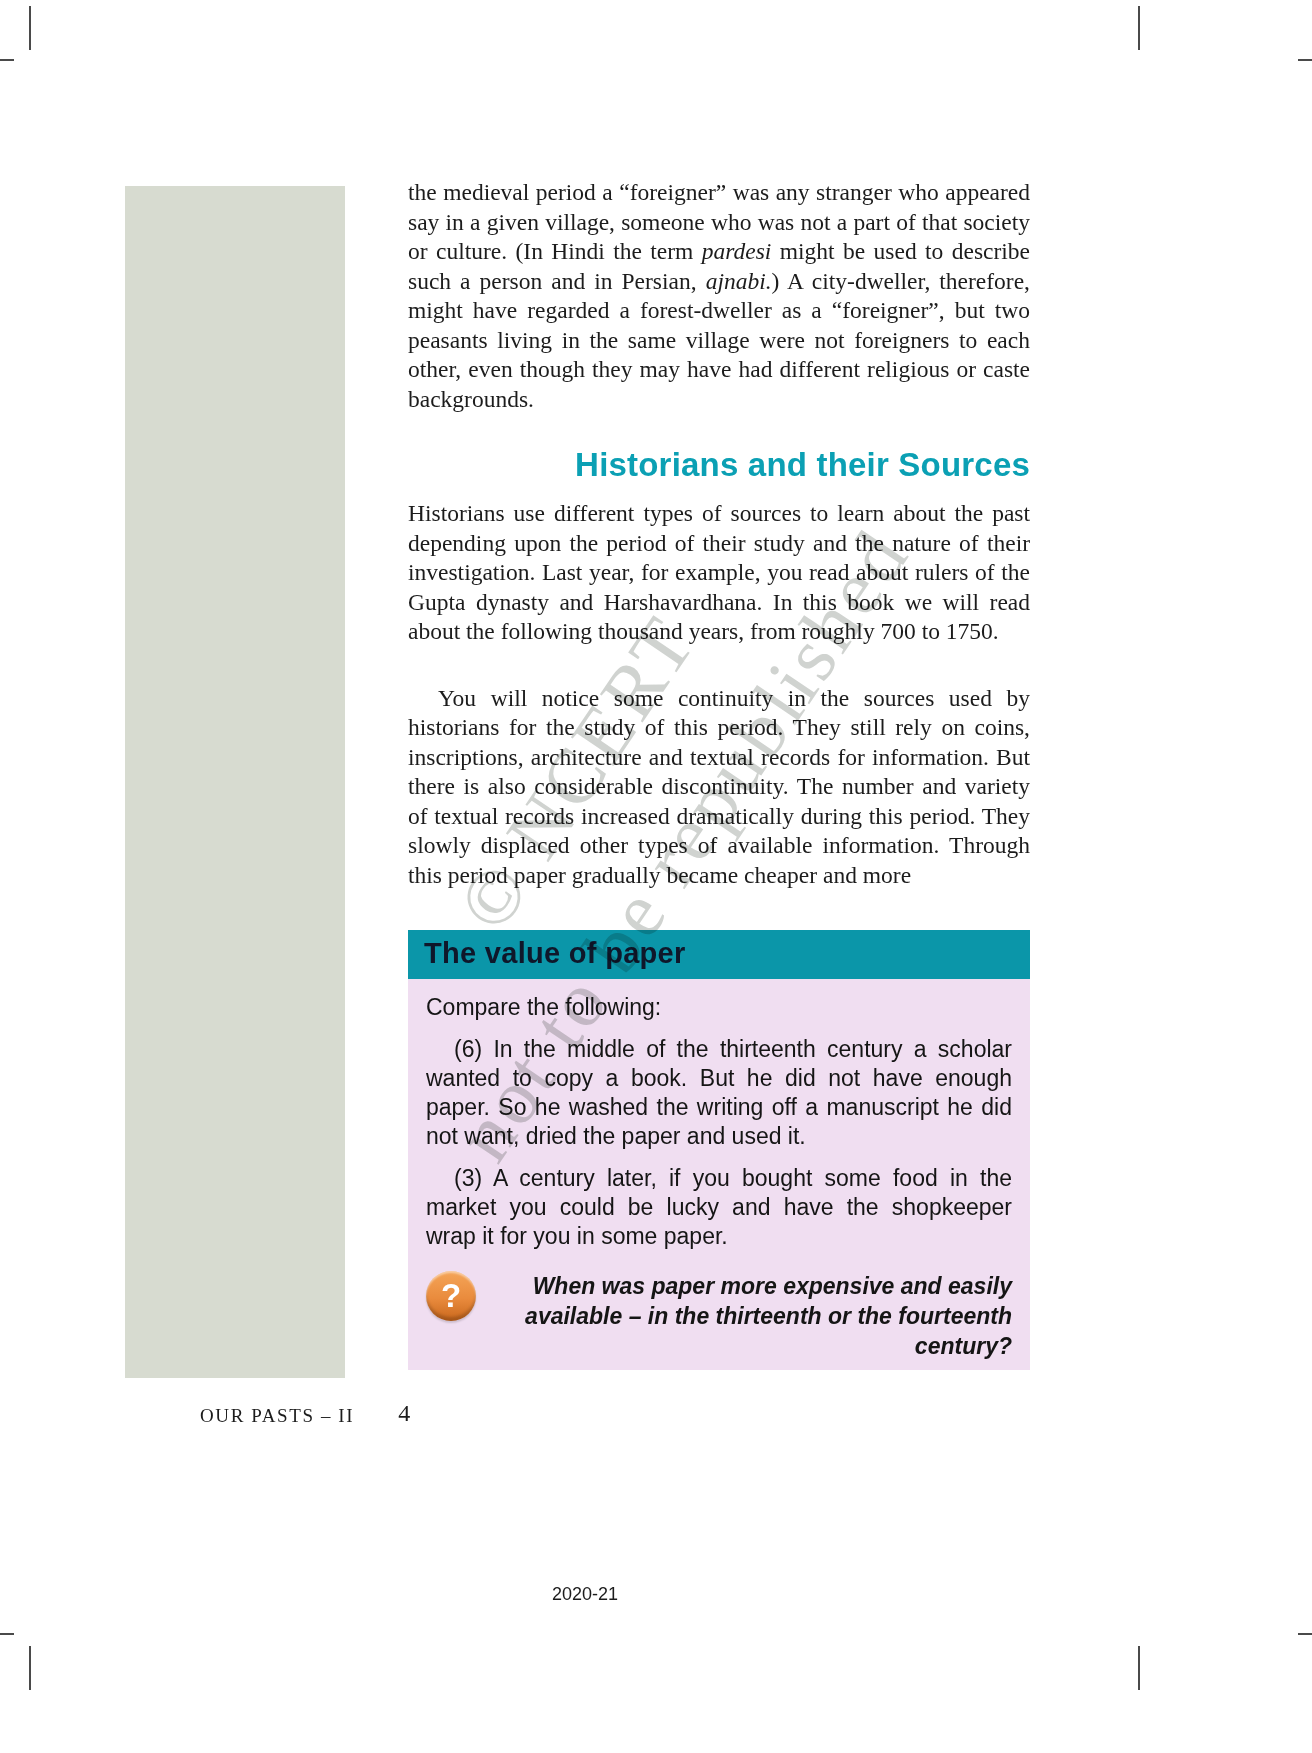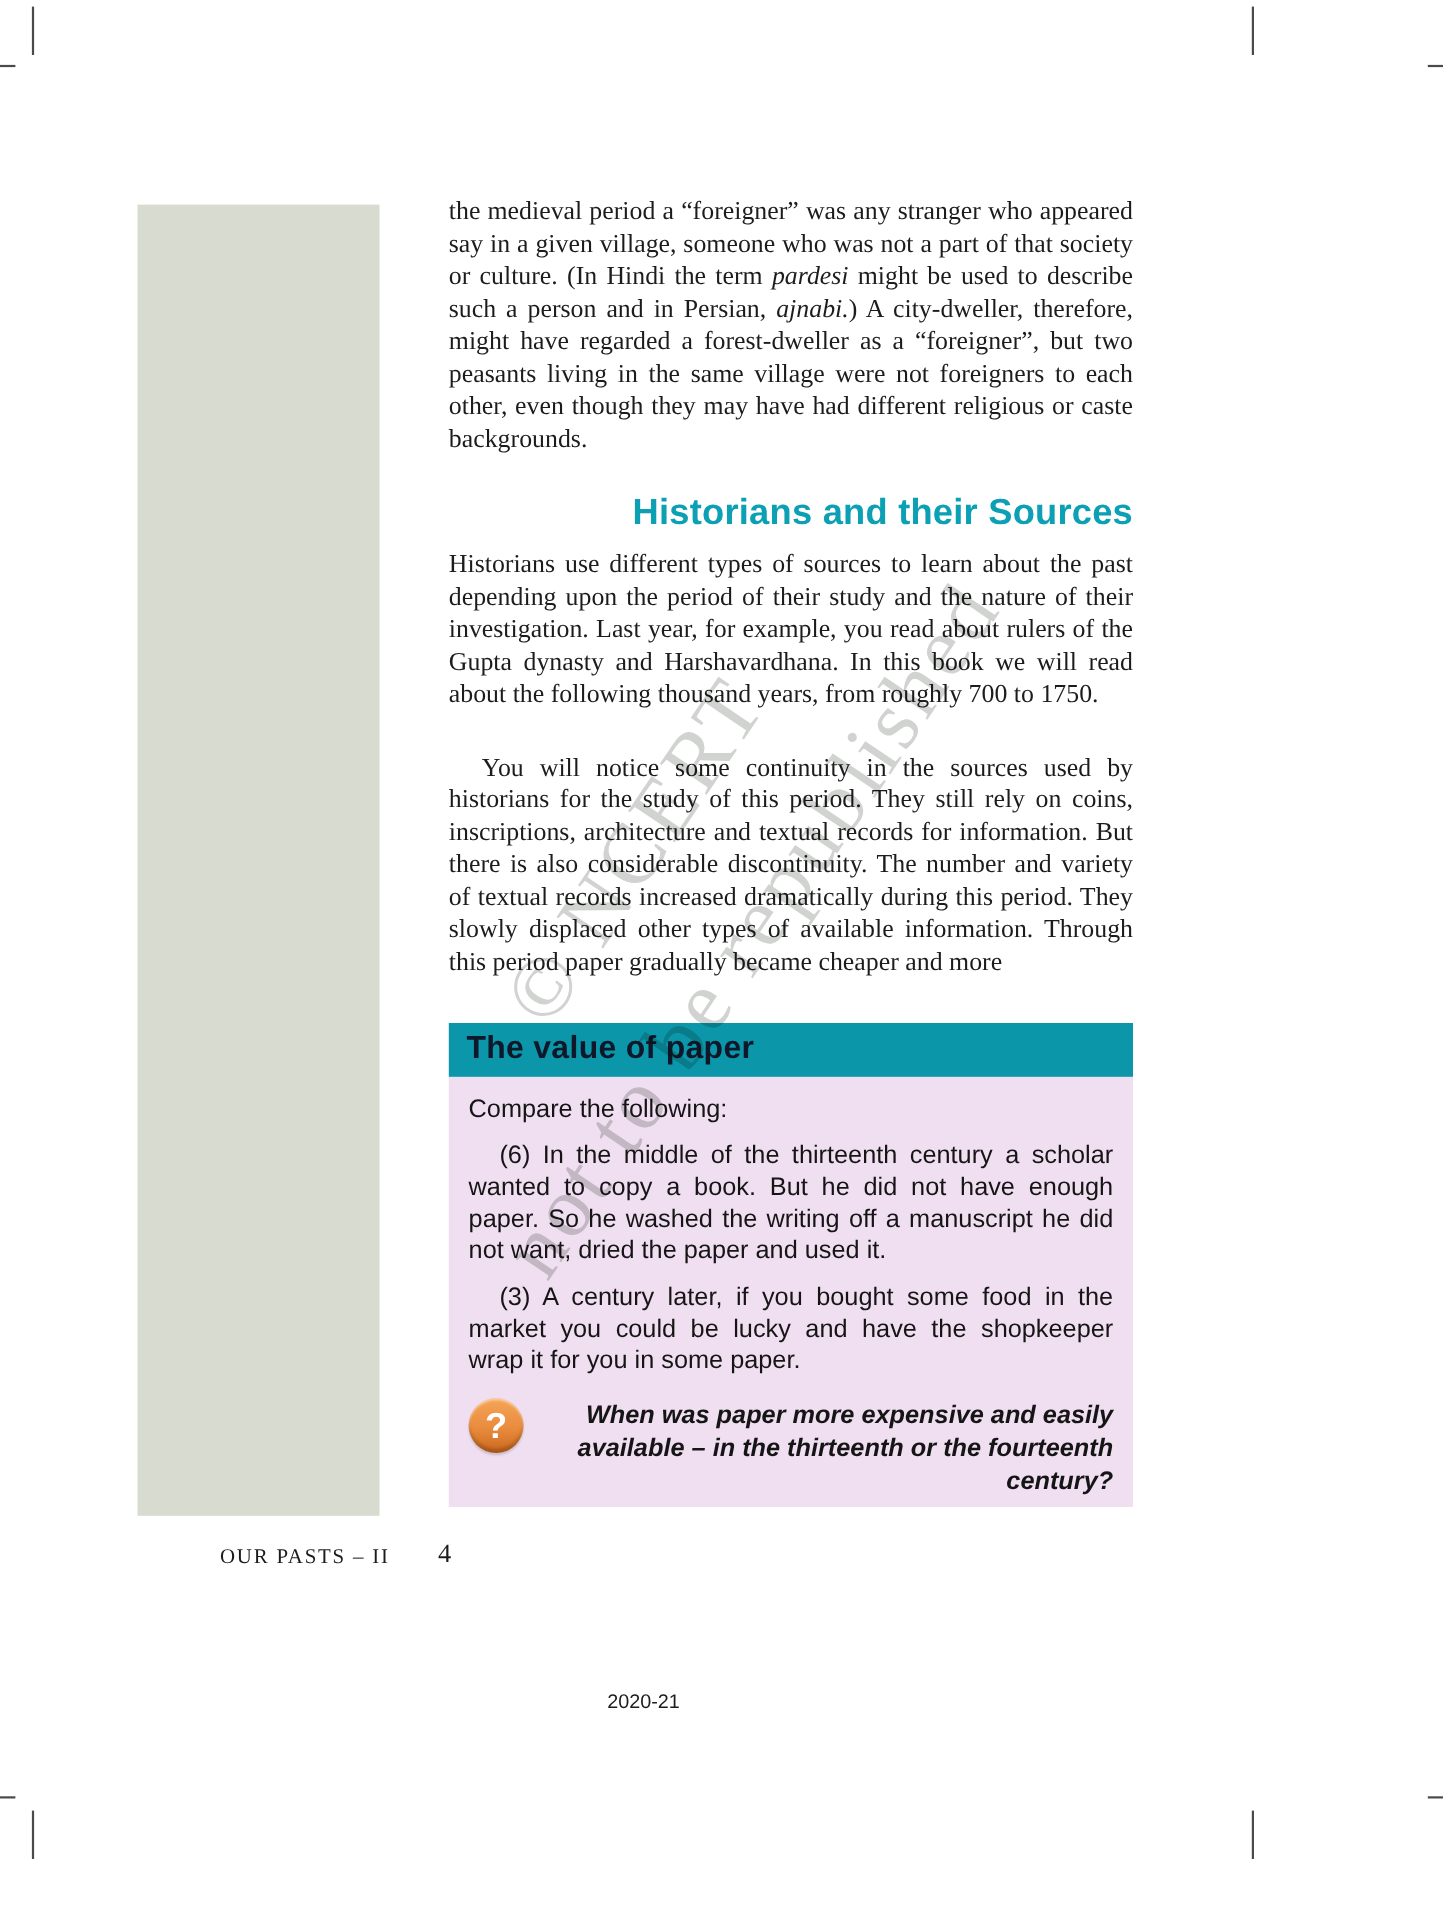--- a/index.html
+++ b/index.html
@@ -85,21 +85,21 @@
     letter-spacing:4px; z-index:5;
   }
   .watermark .wm-line1 { font-size:78px; }
   .watermark .wm-line2 { font-size:78px; margin-top:38px; white-space:nowrap; }
 
   
   .footer { position:absolute; left:200px; top:1400px; display:flex; align-items:flex-end; gap:44px; }
   .book-title { font-size:19px; letter-spacing:1.6px; }
   .page-number { font-size:24px; }
   .year {
-    position:absolute; left:0; top:1537px; width:1170px; text-align:center;
+    position:absolute; left:0; top:1584px; width:1170px; text-align:center;
     font-family:"Liberation Sans", sans-serif; font-size:18px; color:#1c1c1c;
   }
 </style>
 </head>
 <body>
 
 <div class="page">
 
   <div class="crop v" style="left:29px; top:6px;"></div>
   <div class="crop v" style="left:1138px; top:6px;"></div>

